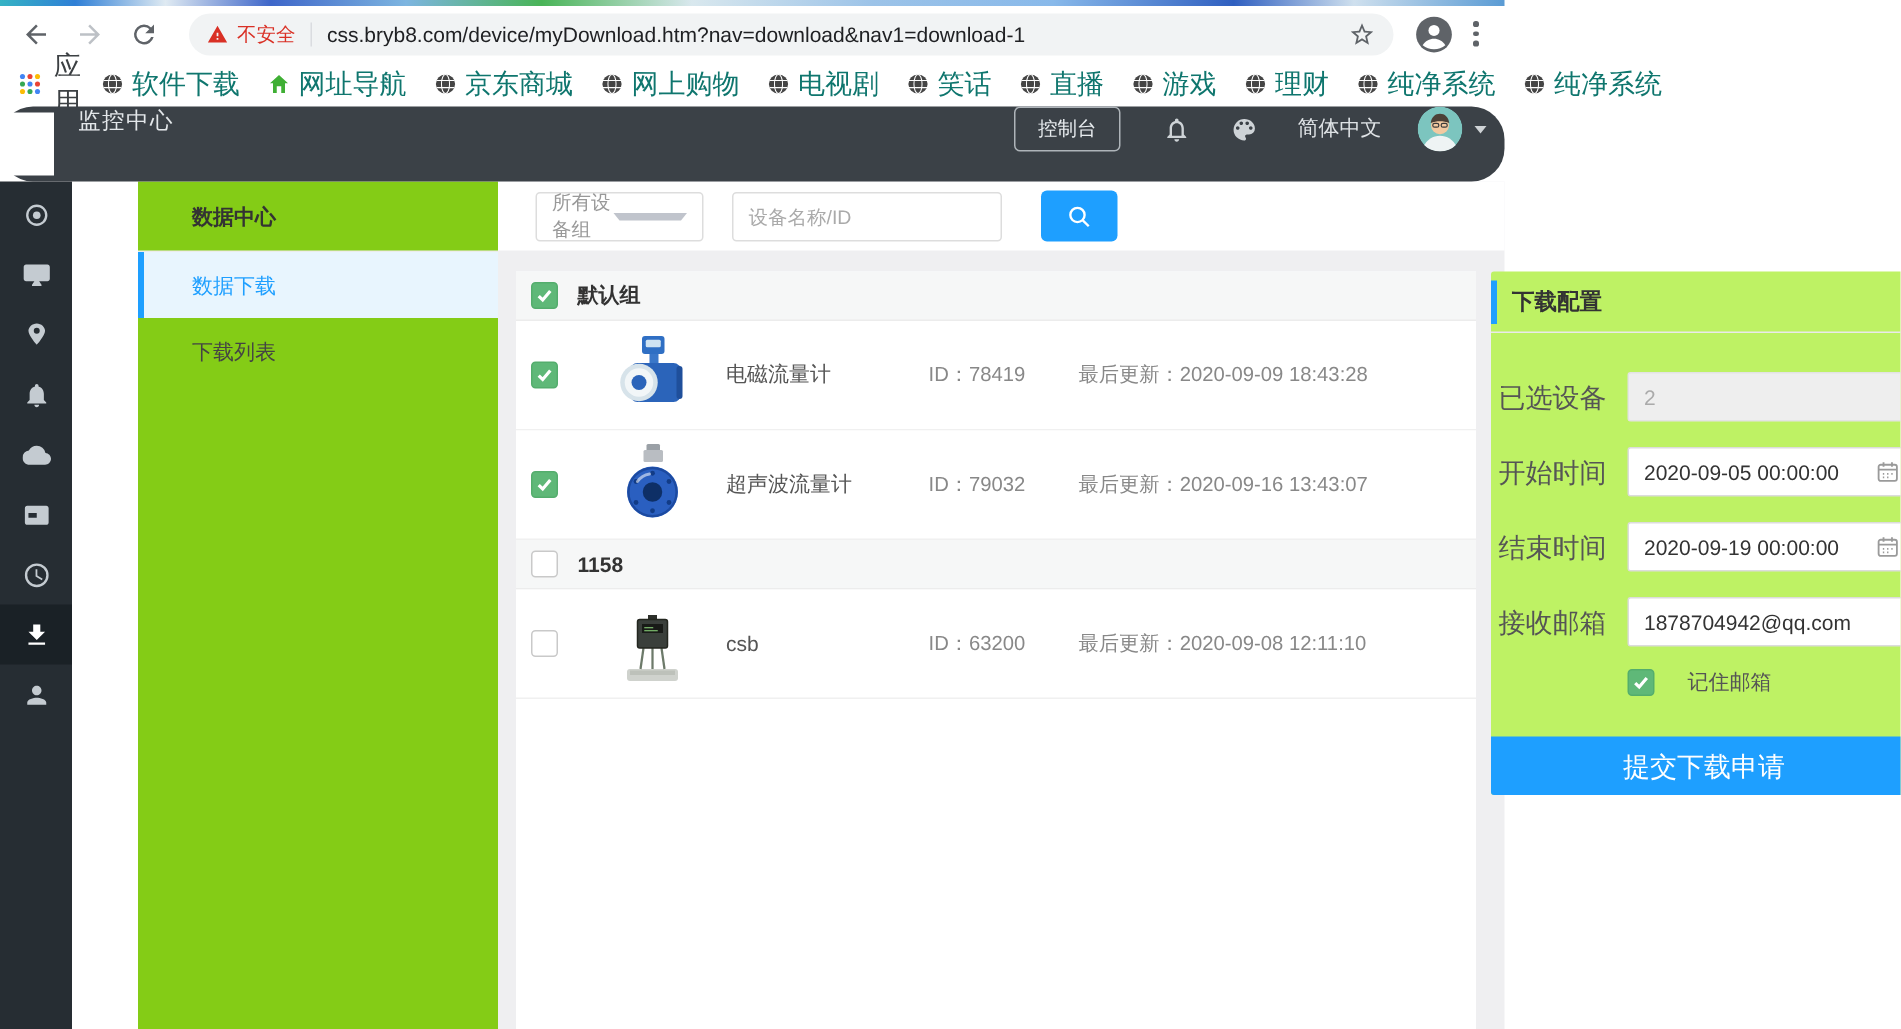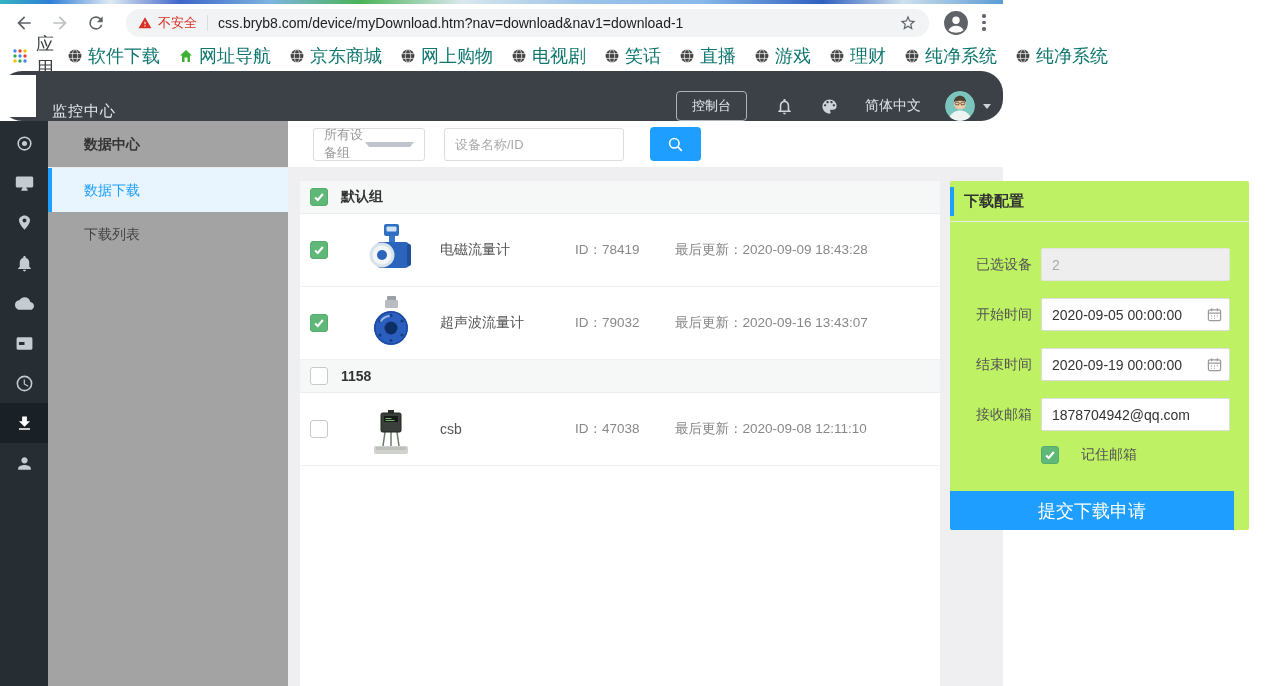--- a/index.html
+++ b/index.html
@@ -25,38 +25,38 @@
   .bookmarks { height:30px; background:#fff; display:flex; align-items:center; padding:0 12px; }
   .apps-grid { width:16px; height:16px; margin-right:8px; flex:none; }
   .bk-label { font-size:18px; color:#3c4043; margin-right:14px; }
   .bookmarks-list { display:flex; align-items:center; }
   .bk-item { display:flex; align-items:center; margin-right:19px; cursor:pointer; }
   .bk-ic { width:14px; height:14px; margin-right:6px; display:inline-flex; }
   .bk-ic svg { width:14px; height:14px; }
   .bk-txt { font-size:18px; color:#0f766e; white-space:nowrap; }
 
   
-  .app-header { height:50px; background:#3b4147; display:flex; align-items:flex-end; position:relative;border-radius:22px; }
+  .app-header { height:50px; background:#3b4147; display:flex; align-items:flex-start; position:relative;border-radius:22px; }
   .logo { width:36px; height:42px; background:#fff; align-self:flex-start; margin-top:4px; flex:none; }
   .app-title { color:#e3e7ea; font-size:15px; margin-left:16px; letter-spacing:1px; }
   .header-right { margin-left:auto; display:flex; align-items:center; }
   .console-btn { border:1px solid #aeb4b9; border-radius:4px; color:#e8ecef; font-size:13px; padding:5px 15px; margin-right:28px; cursor:pointer; }
   .hdr-ic { width:19px; height:19px; fill:#ced3d7; margin-right:26px; cursor:pointer; flex:none; }
   .lang { color:#dfe3e6; font-size:14px; margin-right:24px; cursor:pointer; }
   .avatar { width:30px; height:30px; border-radius:50%; overflow:hidden; flex:none; cursor:pointer; }
   .hdr-caret { width:0; height:0; border-left:4px solid transparent; border-right:4px solid transparent; border-top:5px solid #cfd3d6; margin:0 12px 0 8px; }
 
   
   .app-body { display:flex; height:566px; }
   .icon-rail { width:48px; background:#262d33; flex:none; padding-top:2px; }
   .rail-item { height:40px; display:flex; align-items:center; justify-content:center; color:#c4cbd1; cursor:pointer; }
   .rail-item svg { width:19px; height:19px; fill:currentColor; }
   .rail-item.active { background:#1a2126; color:#fff; }
 
-  .menu-sidebar { width:240px; background:#a3a3a3; flex:none; }
+  .menu-sidebar { width:240px; background:#84cc16; flex:none;margin-left:44px; }
   .menu-section { height:47px; line-height:47px; padding-left:36px; font-size:14px; font-weight:bold; color:#333; border-bottom:1px solid #ececec; }
   .menu-item { height:44px; line-height:44px; padding-left:36px; font-size:14px; color:#444; cursor:pointer; }
   .menu-item.active { background:#e8f5fe; color:#1e9fff; border-left:4px solid #1e9fff; padding-left:32px; }
 
   .content { flex:1; min-width:0; background:#efeff1; display:flex; flex-direction:column; }
   .filter-bar { height:46px; background:#fff; display:flex; align-items:center; padding-left:25px; flex:none;gap:16px; }
   .group-select { width:112px; height:33px; border:1px solid #ddd; border-radius:3px; background:#fff; display:flex; align-items:center; padding:0 10px; cursor:pointer; }
   .group-select span { font-size:13px; color:#999; flex:1; }
   .sel-caret { width:0; height:0; border-left:4.5px solid transparent; border-right:4.5px solid transparent; border-top:5px solid #c0c4cc; }
   .search-input { width:180px; height:33px; border:1px solid #ddd; border-radius:3px; margin-left:3px; padding:0 10px; font-size:13px; color:#333; outline:none; }
@@ -78,21 +78,21 @@
   .did { width:100px; font-size:13.5px; color:#888; }
   .dupd { font-size:13.5px; color:#888; }
 
   .config-col { margin-left:10px; width:299px; flex:none; }
   .config-card { position:relative; width:299px; height:349px; background:#bef264; border-radius:2px; overflow:hidden; }
   .cfg-title { position:relative; height:41px; display:flex; align-items:center; border-bottom:1px solid #eaeaea; }
   .cfg-accent { position:absolute; left:0; top:6px; width:4px; height:29px; background:#1e9fff; }
   .cfg-title b { margin-left:14px; font-size:15px; color:#333; }
   .cfg-row { height:33px; margin-top:17px; display:flex; align-items:center; }
   .cfg-row.first { margin-top:26px; }
-  .cfg-label { width:82px; text-align:right; font-size:14px; color:#555; flex:none; }
+  .cfg-label { width:82px; text-align:center; font-size:18px; color:#555; flex:none; }
   .cfg-field { position:relative; margin-left:9px; width:189px; height:33px; flex:none; }
   .cfg-input { width:100%; height:100%; border:1px solid #dcdcdc; border-radius:2px; padding:0 10px; font-size:14px; color:#333; outline:none; background:#fff; }
   .cfg-input.disabled { background:#eee; color:#aaa; border-color:#e3e3e3; }
   .cal-ic { position:absolute; right:8px; top:9px; width:15px; height:15px; stroke:#9a9a9a; fill:none; stroke-width:1.3; }
   .remember { margin-left:91px; margin-top:15px; display:flex; align-items:center;gap:12px; }
   .remember .cb { margin-left:0; }
   .remember-label { font-size:14px; color:#555; margin-left:10px; }
   .submit-btn { position:absolute; left:0; right:15px; bottom:0; height:39px; background:#1e9fff; border:none; color:#fff; font-size:18px; cursor:pointer; font-family:inherit; }
 </style>
 </head>
@@ -438,21 +438,21 @@
                 <path d="M17 31L15 45" stroke="#6d7a6a" stroke-width="1.5"></path>
                 <path d="M23 31L23 45" stroke="#6d7a6a" stroke-width="1.5"></path>
                 <path d="M29 31L31 45" stroke="#6d7a6a" stroke-width="1.5"></path>
                 <rect x="20" y="9" width="6" height="4" fill="#2c2f2a"></rect>
                 <rect x="13" y="12" width="20" height="19" rx="1.5" fill="#3a3f3b" stroke="#23261f"></rect>
                 <rect x="16" y="15" width="14" height="6" fill="#181a17"></rect>
                 <path d="M17.5 17.5h6M17.5 19.5h9" stroke="#8fda7f" stroke-width=".8"></path>
               </svg>
             </span>
             <span class="dname">csb</span>
-            <span class="did">ID：47038</span>
+            <span class="did">ID：63200</span>
             <span class="dupd">最后更新：2020-09-08 12:11:10</span>
           </div>
 
         </div>
 
         <div class="config-col">
           <div class="config-card">
             <div class="cfg-title">
               <span class="cfg-accent"></span>
               <b>下载配置</b>

